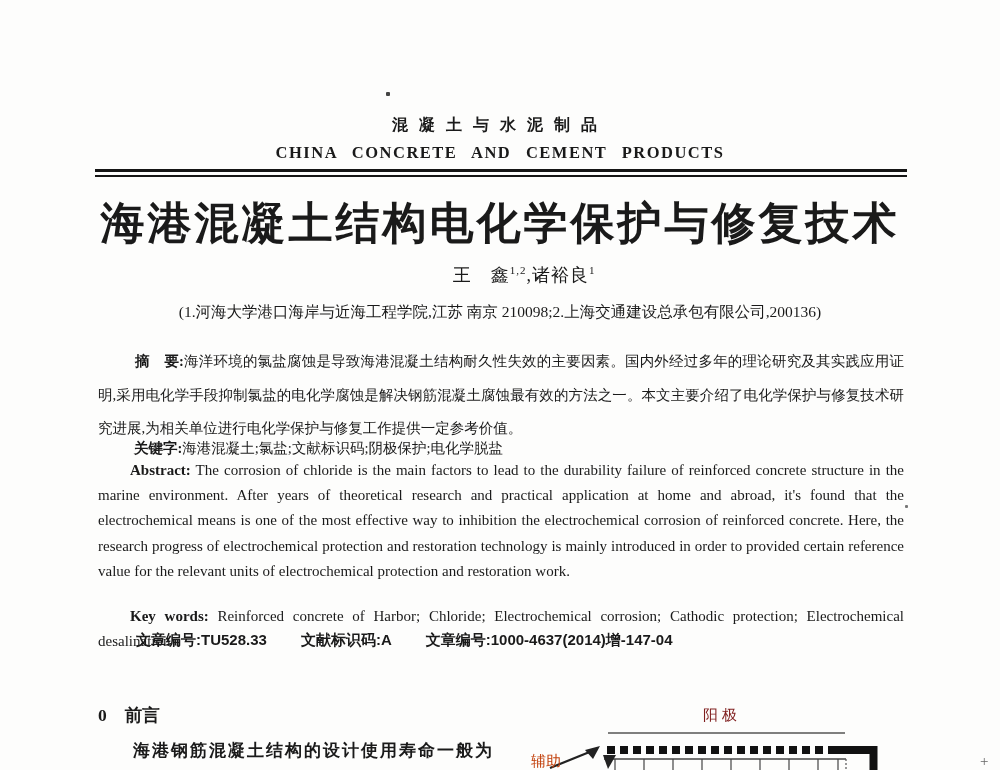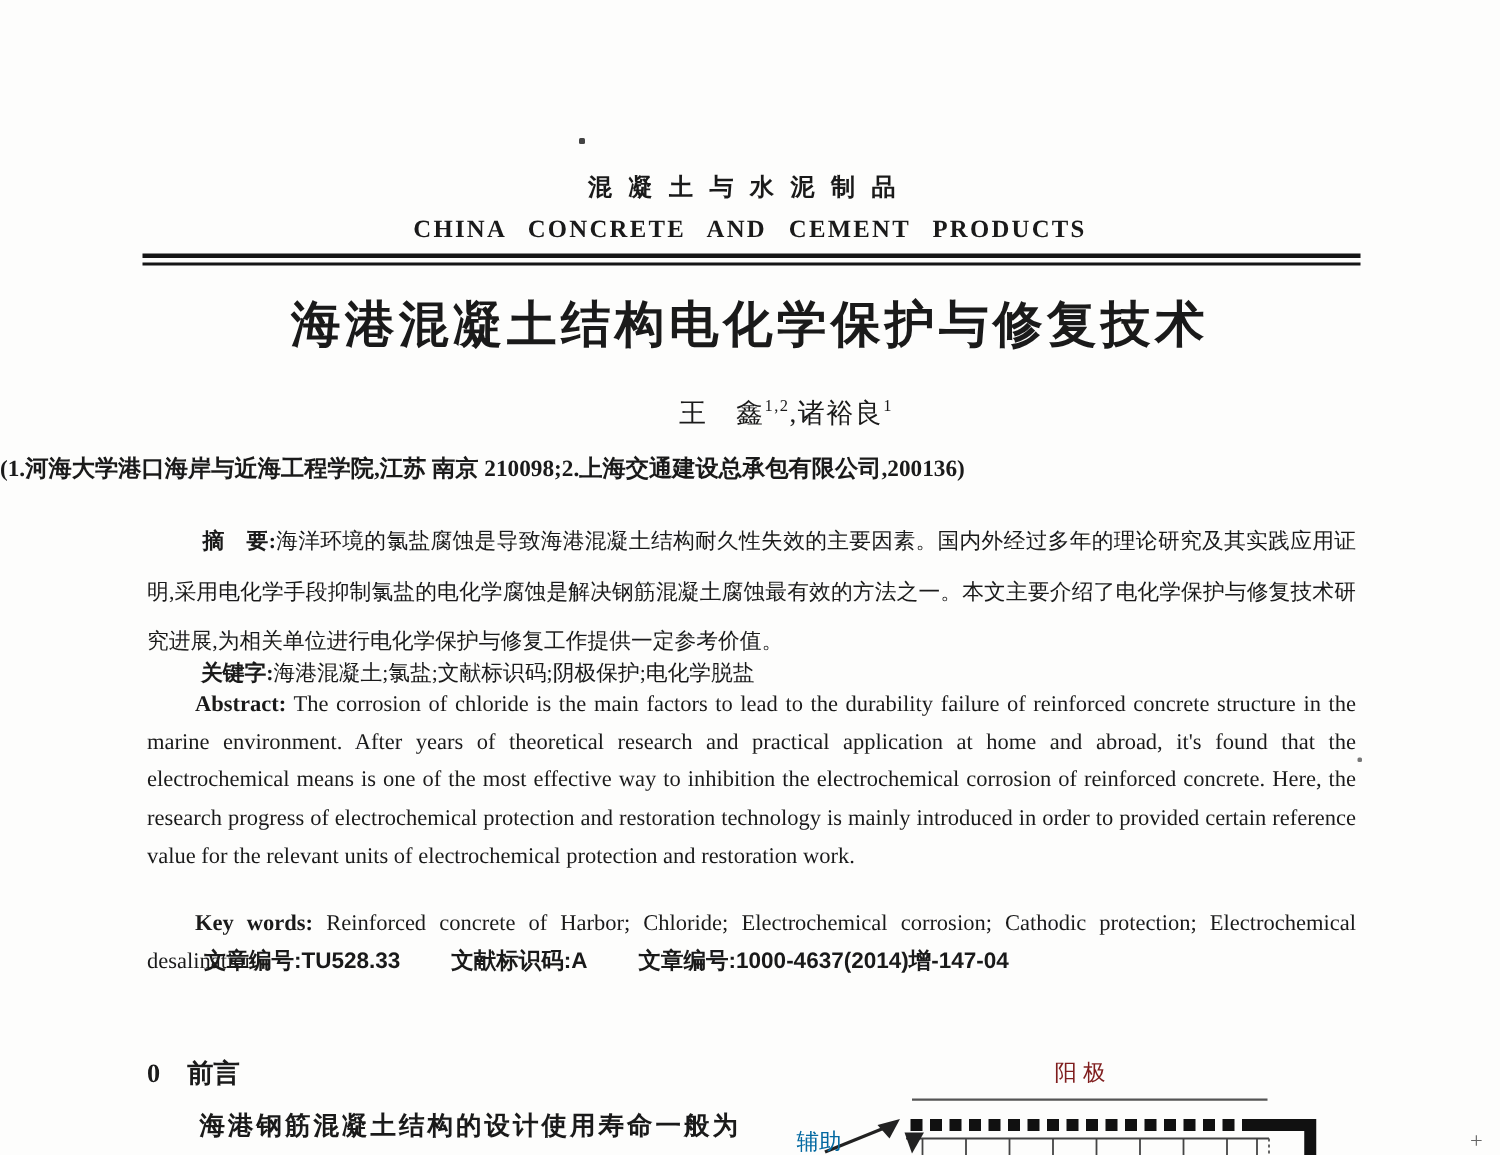--- a/index.html
+++ b/index.html
@@ -23,30 +23,30 @@
     font-size:16.5px;font-weight:700;letter-spacing:1.5px;word-spacing:9px;
   }
   .double-rule{
     top:169px;left:95px;width:812px;height:3px;
     border-top:3px solid #151515;border-bottom:2px solid #151515;
   }
   
   .article-title{
     top:194px;left:0;width:1000px;margin:0;text-align:center;
     font-family:"Liberation Sans","DejaVu Sans",sans-serif;
-    font-size:33px;font-weight:900;letter-spacing:3px;
+    font-size:44px;font-weight:900;letter-spacing:3px;
   }
   .authors{
     top:263px;left:0;width:1000px;text-align:center;
     font-size:18px;font-weight:500;letter-spacing:1px;padding-left:24px;
   }
   .authors sup{font-size:11px;font-weight:500;}
   .affiliation{
-    top:302px;left:0;width:1000px;text-align:left;
-    font-size:15.5px;font-weight:700;
+    top:302px;left:0;width:1000px;text-align:center;
+    font-size:15.5px;font-weight:400;
   }
   
   .abstract-cn{
     top:345px;left:98px;width:806px;margin:0;
     font-size:14.5px;line-height:33.5px;font-weight:500;
     text-align:justify;text-indent:37px;
   }
   .abstract-cn b{font-weight:800;}
   .keywords-cn{
     top:439px;left:134px;margin:0;
@@ -83,21 +83,21 @@
   }
   
   .figure-area{top:700px;left:520px;width:480px;height:70px;}
   .figure-area svg{position:absolute;top:0;left:0;}
   .fig-anode-label{
     position:absolute;top:6px;left:183px;
     font-size:15px;font-weight:500;letter-spacing:4px;color:#7f1d1d;
   }
   .fig-aux-label{
     position:absolute;top:52px;left:11px;
-    font-size:15px;font-weight:500;color:#0369a1;
+    font-size:15px;font-weight:500;color:#c2410c;
   }
   .fig-plus{
     position:absolute;top:53px;left:460px;
     font-size:15px;color:#666;
   }
   
   .artifact{width:4px;height:4px;background:#444;border-radius:1px;}
   .artifact-1{top:92px;left:386px;}
   .artifact-2{top:505px;left:905px;width:3px;height:3px;background:#777;}
 </style>

